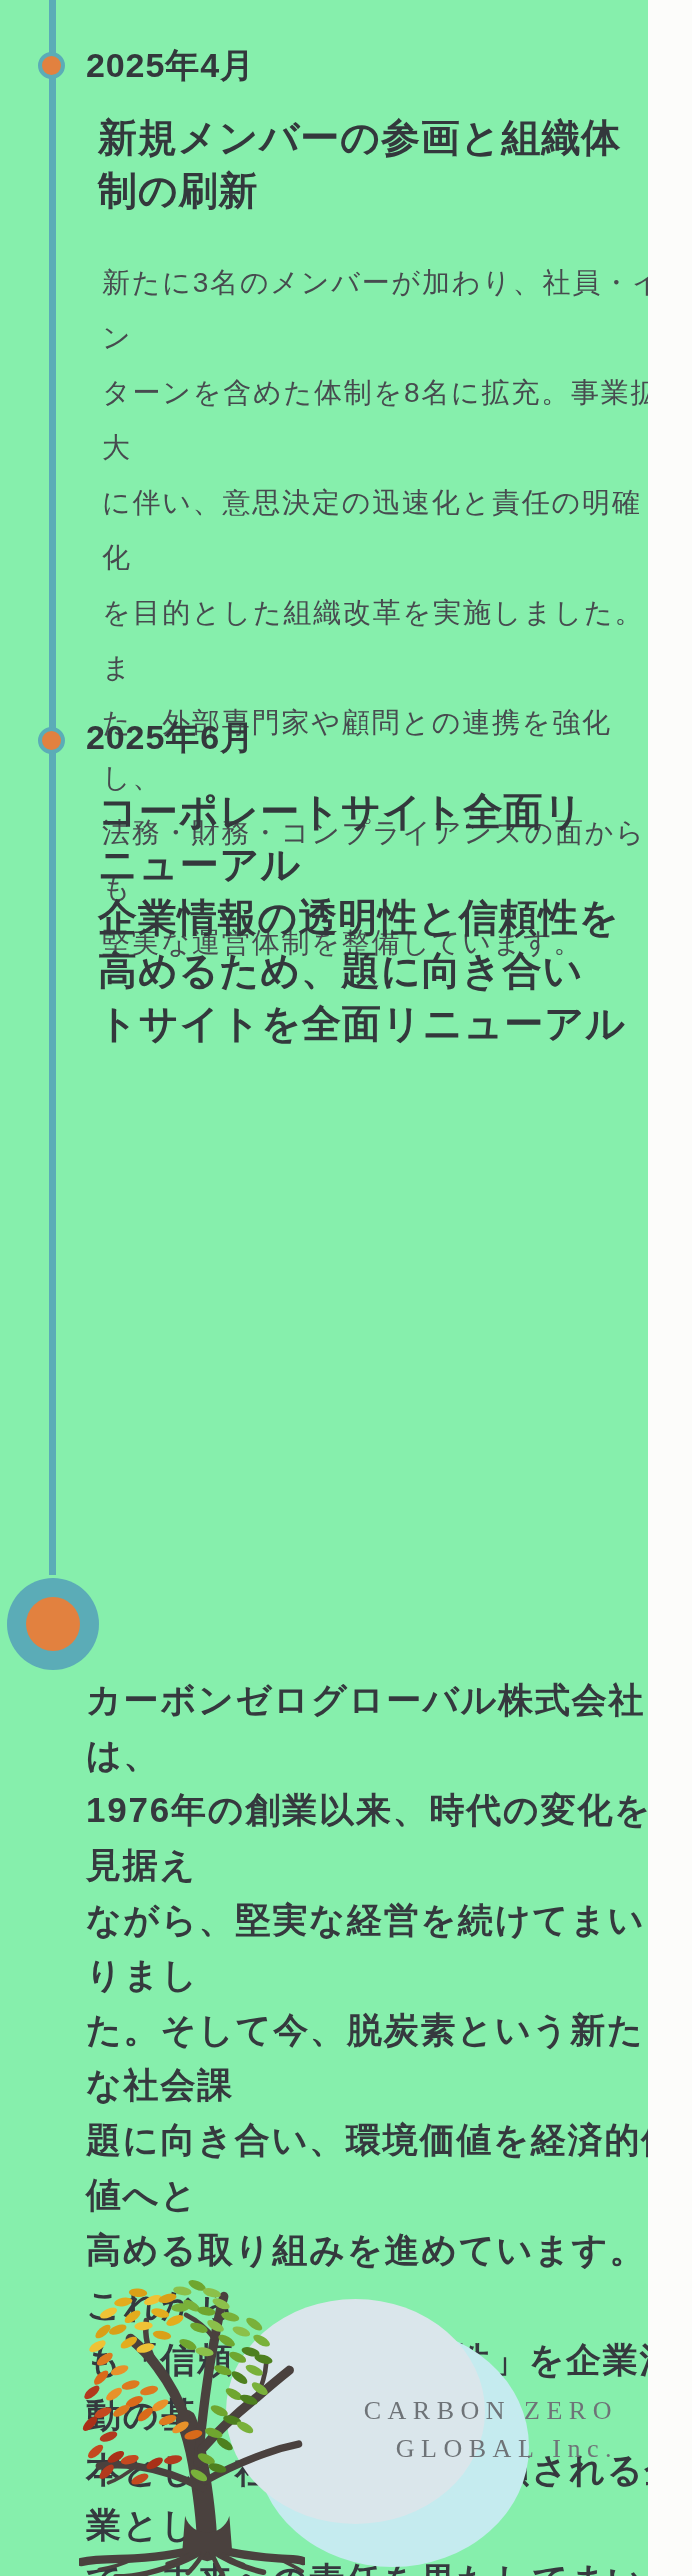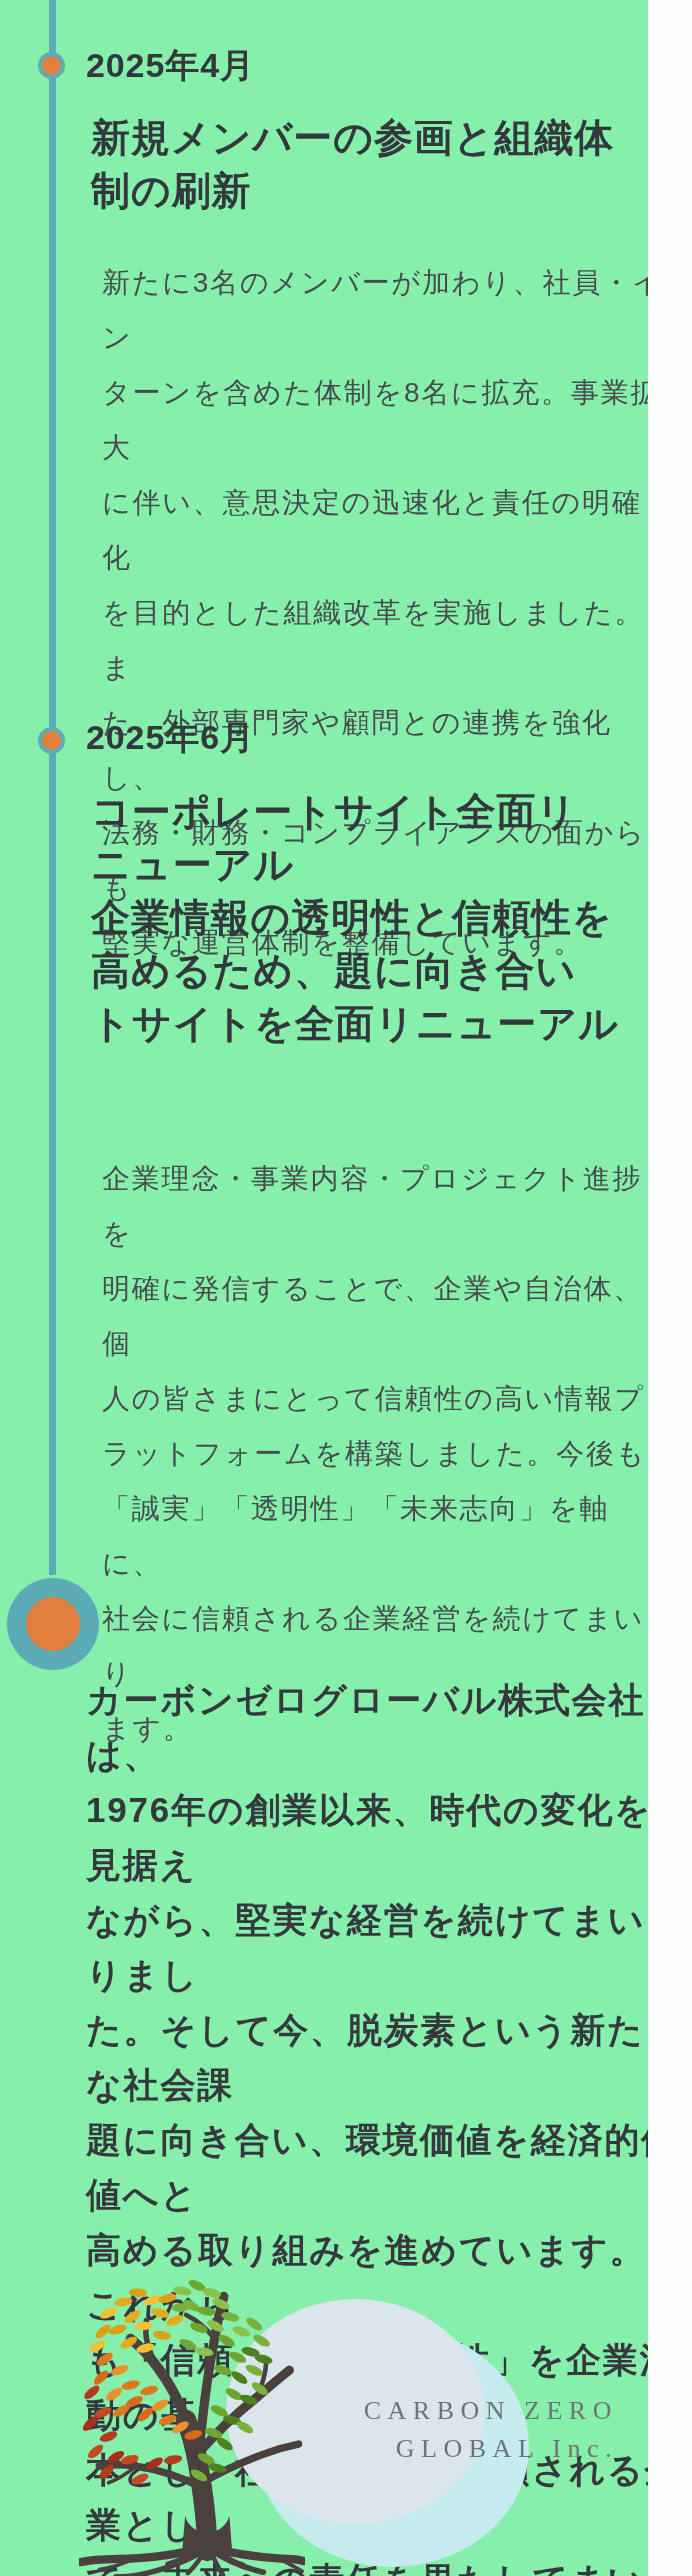--- a/index.html
+++ b/index.html
@@ -18,21 +18,21 @@
   }
   .dot-1{top:52px;}
   .dot-2{top:727px;}
   .terminal{position:absolute;left:6.5px;top:1578px;width:92px;height:92px;border-radius:50%;background:#5BACB7;}
   .terminal-inner{position:absolute;left:19.4px;top:19.4px;width:54px;height:54px;border-radius:50%;background:#E2813F;}
   
   .entry{position:absolute;left:86px;width:596px;}
   .entry-1{top:48px;}
   .entry-2{top:720px;}
   .entry-date{margin:0;font-size:34px;line-height:35px;font-weight:700;color:#33383C;letter-spacing:0.9px;}
-  .entry-title{margin:5px;margin-top:28px;font-size:39px;line-height:53px;font-weight:700;color:#33383C;letter-spacing:0.9px;}
+  .entry-title{margin:12px;margin-top:28px;font-size:39px;line-height:53px;font-weight:700;color:#33383C;letter-spacing:0.9px;}
   .entry-2 .entry-title{margin-top:29.6px;}
   .entry-body{margin:16px;margin-top:38px;font-size:28px;line-height:55px;font-weight:400;color:#474B4F;letter-spacing:1.8px;}
   .entry-2 .entry-body{margin-top:101px;}
   .closing{
     position:absolute;left:86px;top:1672px;width:596px;margin:0;
     font-size:35px;line-height:55px;font-weight:700;color:#35393E;letter-spacing:1.8px;
   }
   
   .logo{position:absolute;left:0;top:2244px;width:693px;height:332px;}
   .ellipse{position:absolute;border-radius:50%;}
@@ -70,27 +70,20 @@
 堅実な運営体制を整備しています。</p>
   </section>
 
   <section class="entry entry-2">
     <h2 class="entry-date">2025年6月</h2>
     <h3 class="entry-title ml">コーポレートサイト全面リ
 ニューアル
 企業情報の透明性と信頼性を
 高めるため、題に向き合い
 トサイトを全面リニューアル</h3>
-    <p class="entry-body ml">企業理念・事業内容・プロジェクト進捗を
-明確に発信することで、企業や自治体、個
-人の皆さまにとって信頼性の高い情報プ
-ラットフォームを構築しました。今後も
-「誠実」「透明性」「未来志向」を軸に、
-社会に信頼される企業経営を続けてまいり
-ます。</p>
   </section>
 
   <p class="closing ml">カーボンゼログローバル株式会社は、
 1976年の創業以来、時代の変化を見据え
 ながら、堅実な経営を続けてまいりまし
 た。そして今、脱炭素という新たな社会課
 題に向き合い、環境価値を経済的価値へと
 高める取り組みを進めています。これから
 も「信頼・誠実・持続性」を企業活動の基
 本とし、社会から長く信頼される企業とし

